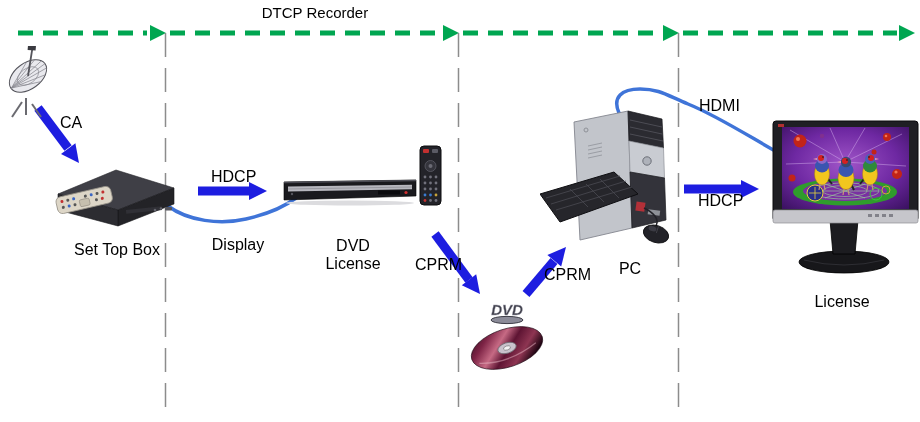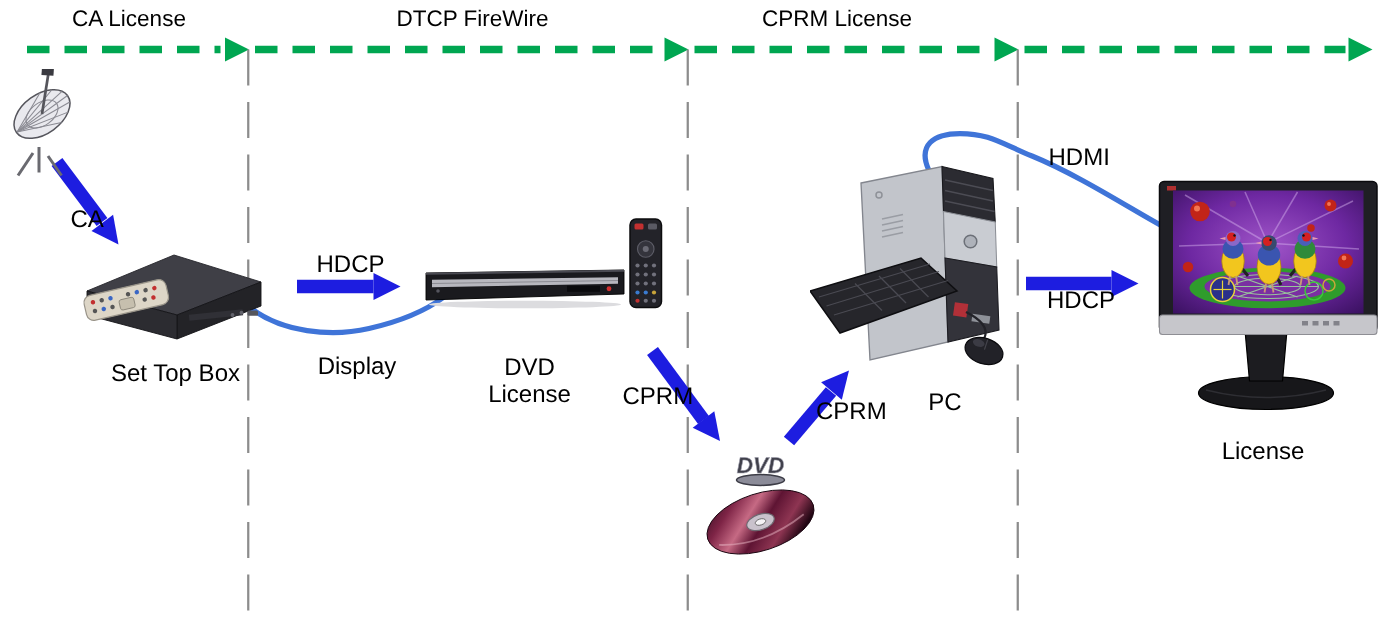--- a/index.html
+++ b/index.html
@@ -314,25 +314,23 @@
           <circle cx="1" cy="-2" r="3" fill="#d42020"></circle>
           <polygon points="5,-2 9,-1 5,0" fill="#e89ab0"></polygon>
           <circle cx="-1" cy="-3" r="0.8" fill="#111"></circle>
           <line x1="-2" y1="24" x2="-3" y2="30" stroke="#c89878" stroke-width="1.2"></line>
           <line x1="2" y1="24" x2="3" y2="30" stroke="#c89878" stroke-width="1.2"></line>
         </g>
       </g>
     </g>
   </svg>
 
-  <div class="title" style="left:16px;">CA License</div>
-  <div class="title" style="left:245px;">DTCP FireWire</div>
-  <div class="title" style="left:488px;">CPRM License</div>
-
-  <div class="lbl" style="left:47px;top:114px;margin-top:24px;">CA</div>
+  <div class="title" style="left:245px;">DTCP Recorder</div>
+
+  <div class="lbl" style="left:60px;top:114px;">CA</div>
   <div class="lbl" style="left:211px;top:168px;">HDCP</div>
   <div class="lbl center" style="left:203px;top:223px;width:70px;">Display</div>
   <div class="lbl" style="left:415px;top:256px;">CPRM</div>
   <div class="lbl" style="left:544px;top:266px;">CPRM</div>
   <div class="lbl" style="left:699px;top:97px;">HDMI</div>
   <div class="lbl" style="left:698px;top:192px;">HDCP</div>
 
   <div class="lbl center" style="left:62px;top:228px;width:110px;">Set Top Box</div>
   <div class="lbl center" style="left:313px;top:224px;width:80px;">
     <div>DVD</div>

